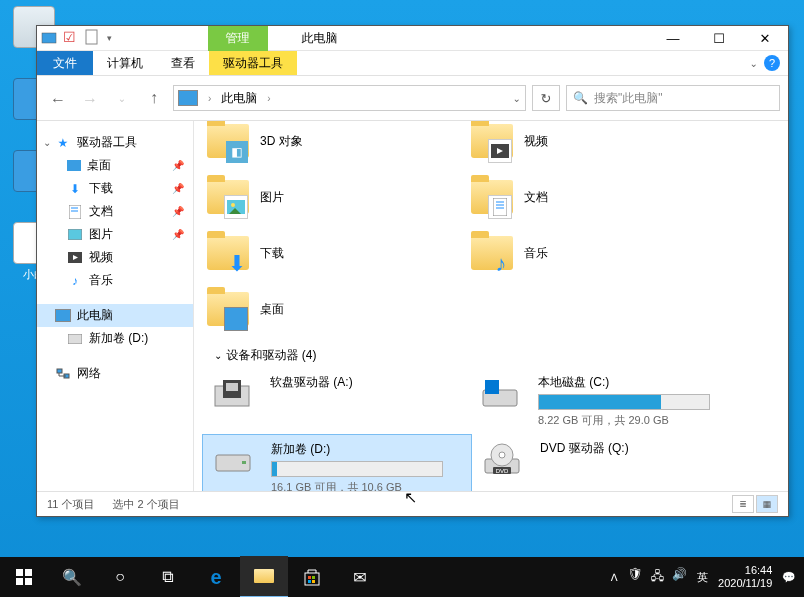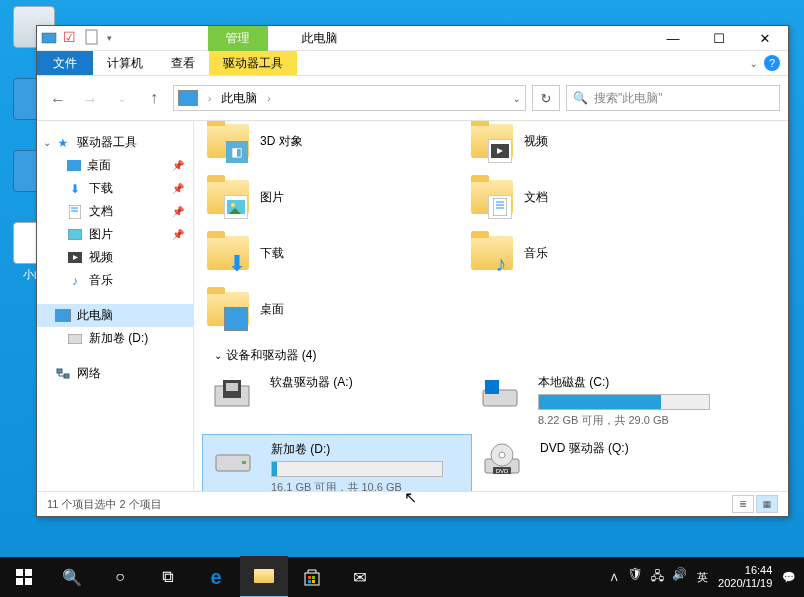--- a/index.html
+++ b/index.html
@@ -54,21 +54,21 @@
 .section-head .exp{font-size:10px;margin-right:4px}
 .drive-row{display:flex}
 .drive-item{width:256px;display:flex;padding:6px 4px 6px 8px;gap:16px}
 .drive-item.sel{background:#cde8ff;border:1px solid #7abdf2}
 .drive-ico{width:44px;height:40px;display:flex;align-items:center;justify-content:center}
 .drive-body{flex:1}
 .drive-name{font-size:12px;margin-bottom:3px}
 .drive-bar{height:14px;border:1px solid #b8b8b8;background:#eee;margin-bottom:3px;width:170px;position:relative}
 .drive-fill{position:absolute;left:0;top:0;bottom:0;background:#26a0da}
 .drive-sub{font-size:11px;color:#666}
-.statusbar{height:24px;border-top:1px solid #e1e1e1;display:flex;align-items:center;padding:0 10px;font-size:11px;color:#555;}
+.statusbar{height:24px;border-top:1px solid #e1e1e1;display:flex;align-items:center;padding:0 10px;font-size:11px;color:#555;gap:18px}
 .statusbar .views{margin-left:auto;display:flex;gap:2px}
 .view-btn{width:20px;height:16px;border:1px solid #ccc;display:flex;align-items:center;justify-content:center;font-size:9px}
 .taskbar{position:absolute;left:0;right:0;bottom:0;height:40px;background:#101010;display:flex;align-items:center}
 .tb-btn{width:48px;height:40px;display:flex;align-items:center;justify-content:center;color:#fff;font-size:16px}
 .tb-btn.active{background:#2a2a2a;border-bottom:2px solid #76b9ed}
 .tray{margin-left:auto;display:flex;align-items:center;color:#fff;font-size:11px;padding-right:8px;gap:10px}
 .tray .clock{text-align:right;line-height:13px;font-size:11px}
 .tray .icons{display:flex;gap:8px;font-size:12px}
 .cursor{position:absolute;left:404px;top:488px;font-size:16px;color:#000;pointer-events:none;z-index:99}
 svg{display:block}

